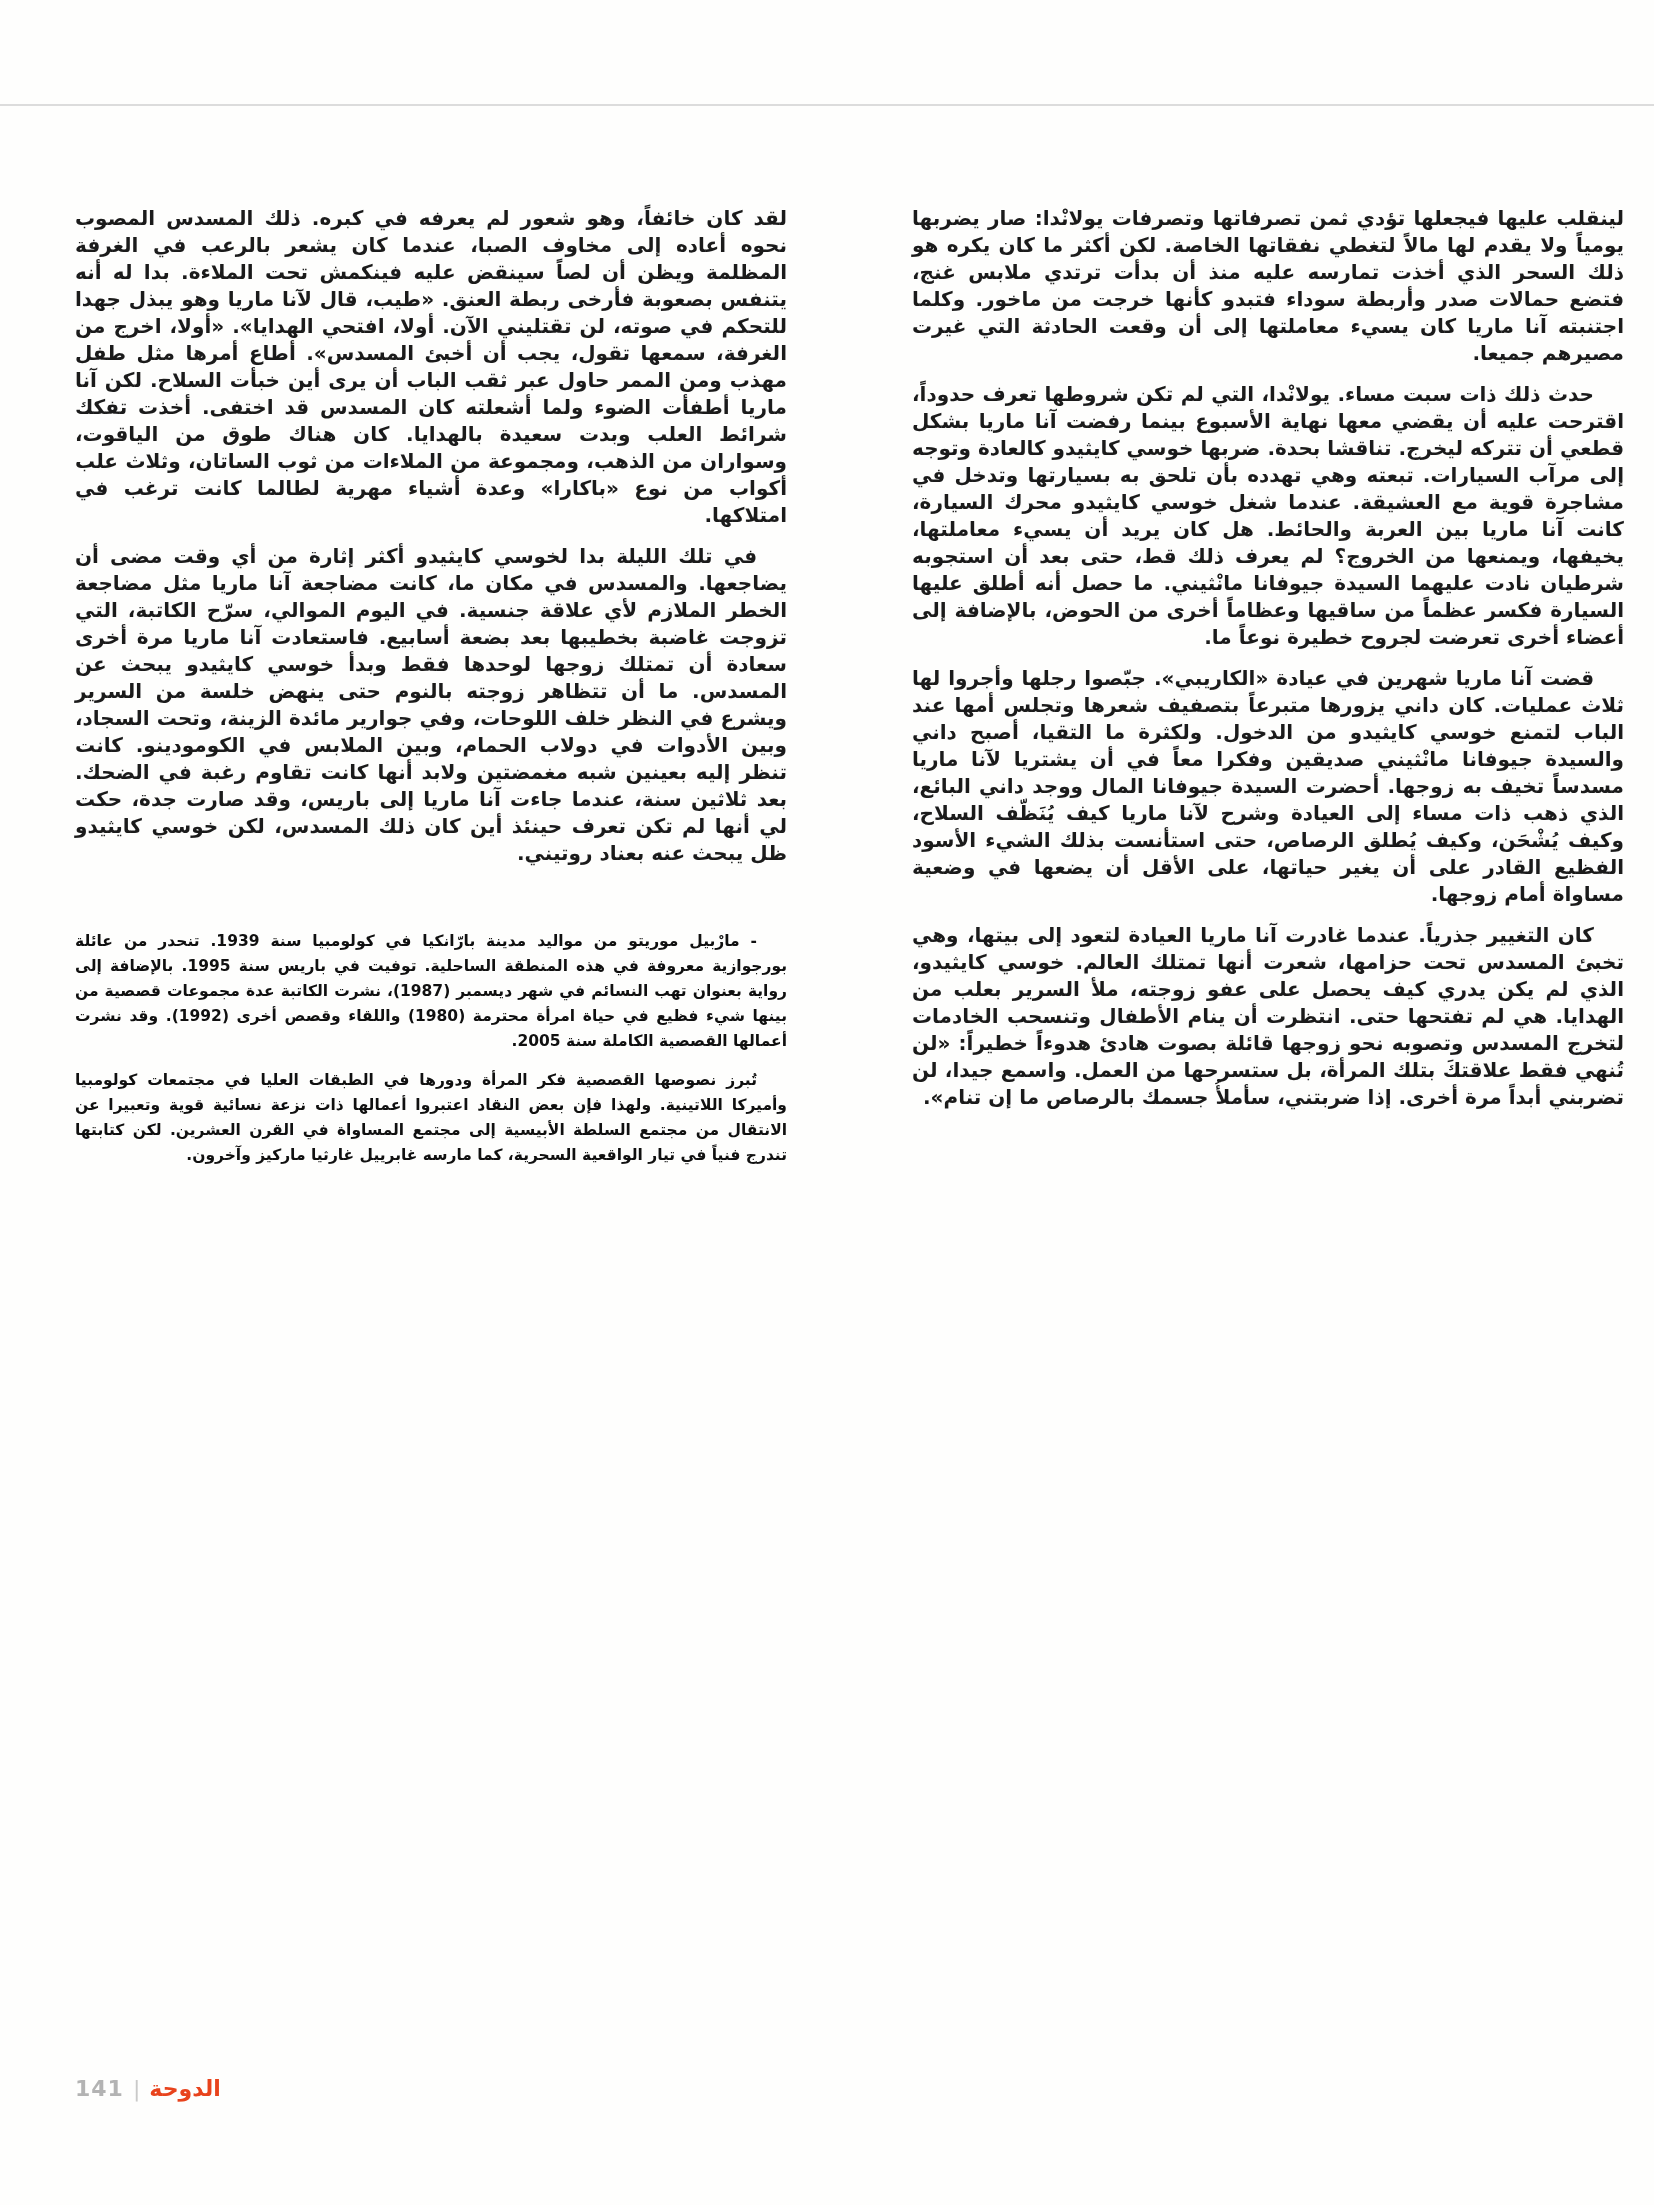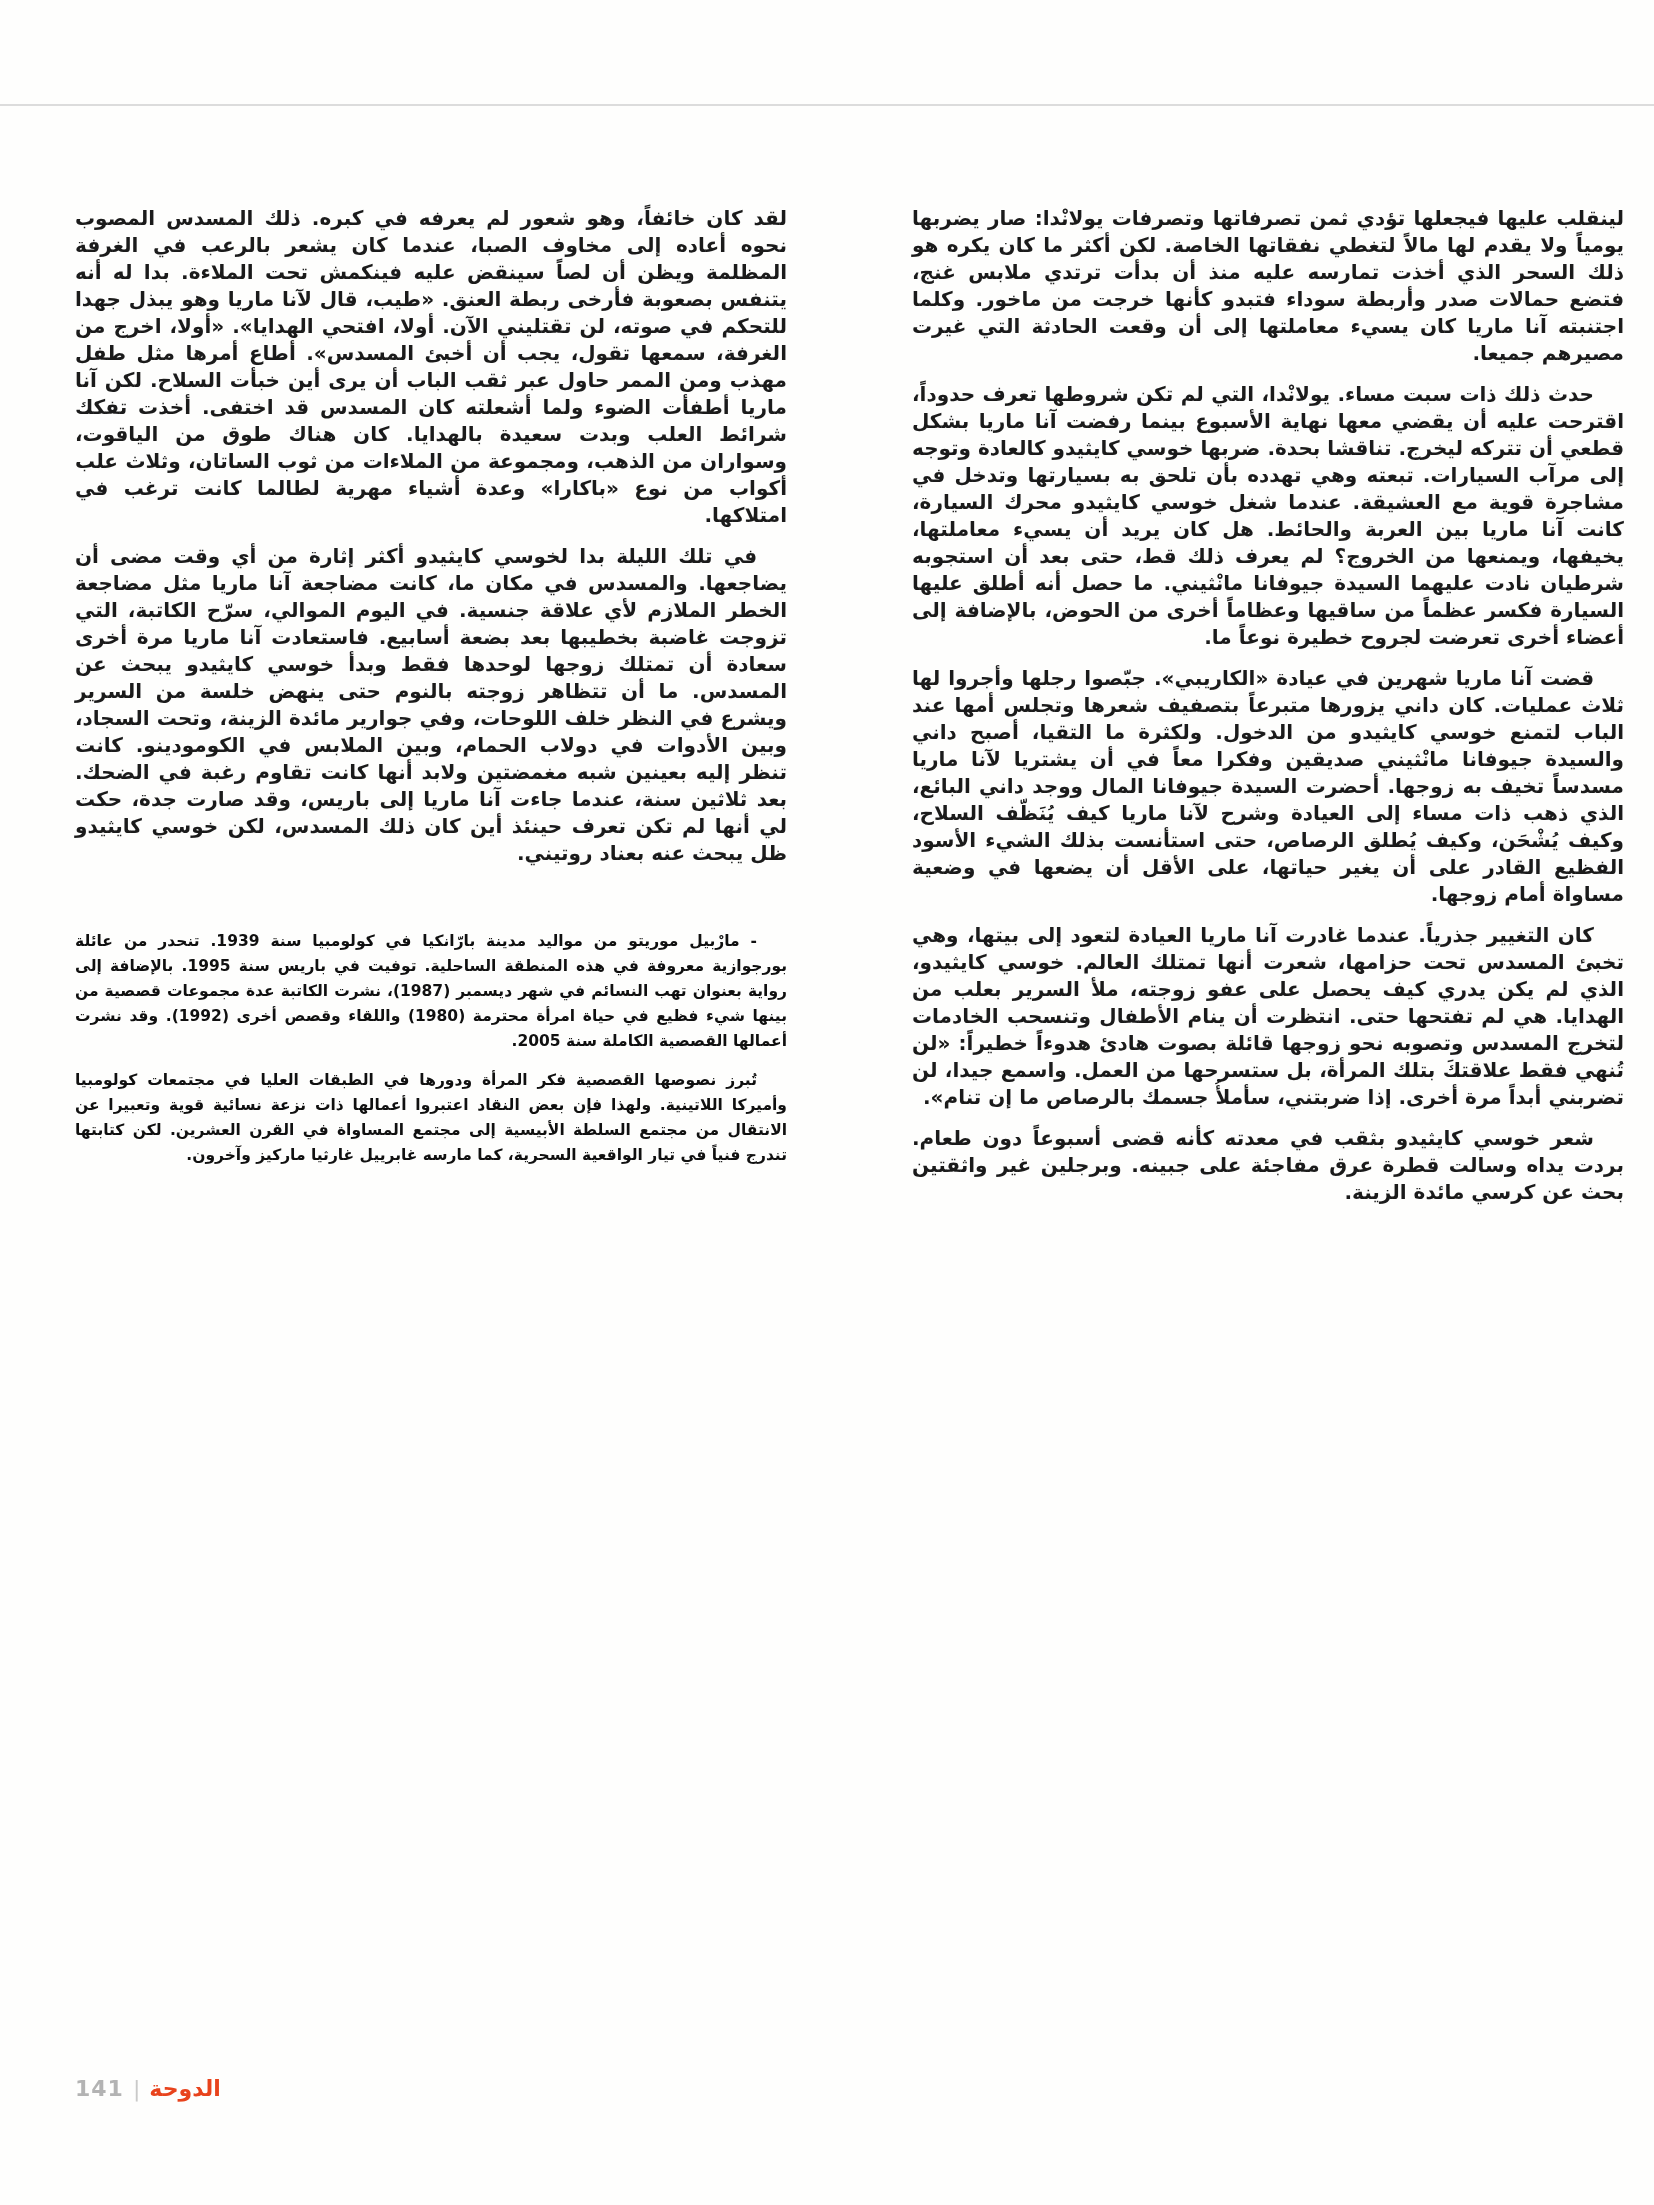--- a/index.html
+++ b/index.html
@@ -99,21 +99,20 @@
 
 <div class="page">
 
   <div class="top-rule"></div>
 
   <div class="col col-first">
     <p class="flush">لينقلب عليها فيجعلها تؤدي ثمن تصرفاتها وتصرفات يولانْدا: صار يضربها يومياً ولا يقدم لها مالاً لتغطي نفقاتها الخاصة. لكن أكثر ما كان يكره هو ذلك السحر الذي أخذت تمارسه عليه منذ أن بدأت ترتدي ملابس غنج، فتضع حمالات صدر وأربطة سوداء فتبدو كأنها خرجت من ماخور. وكلما اجتنبته آنا ماريا كان يسيء معاملتها إلى أن وقعت الحادثة التي غيرت مصيرهم جميعا.</p>
     <p>حدث ذلك ذات سبت مساء. يولانْدا، التي لم تكن شروطها تعرف حدوداً، اقترحت عليه أن يقضي معها نهاية الأسبوع بينما رفضت آنا ماريا بشكل قطعي أن تتركه ليخرج. تناقشا بحدة. ضربها خوسي كايثيدو كالعادة وتوجه إلى مرآب السيارات. تبعته وهي تهدده بأن تلحق به بسيارتها وتدخل في مشاجرة قوية مع العشيقة. عندما شغل خوسي كايثيدو محرك السيارة، كانت آنا ماريا بين العربة والحائط. هل كان يريد أن يسيء معاملتها، يخيفها، ويمنعها من الخروج؟ لم يعرف ذلك قط، حتى بعد أن استجوبه شرطيان نادت عليهما السيدة جيوفانا مانْثيني. ما حصل أنه أطلق عليها السيارة فكسر عظماً من ساقيها وعظاماً أخرى من الحوض، بالإضافة إلى أعضاء أخرى تعرضت لجروح خطيرة نوعاً ما.</p>
     <p>قضت آنا ماريا شهرين في عيادة «الكاريبي». جبّصوا رجلها وأجروا لها ثلاث عمليات. كان داني يزورها متبرعاً بتصفيف شعرها وتجلس أمها عند الباب لتمنع خوسي كايثيدو من الدخول. ولكثرة ما التقيا، أصبح داني والسيدة جيوفانا مانْثيني صديقين وفكرا معاً في أن يشتريا لآنا ماريا مسدساً تخيف به زوجها. أحضرت السيدة جيوفانا المال ووجد داني البائع، الذي ذهب ذات مساء إلى العيادة وشرح لآنا ماريا كيف يُنَظّف السلاح، وكيف يُشْحَن، وكيف يُطلق الرصاص، حتى استأنست بذلك الشيء الأسود الفظيع القادر على أن يغير حياتها، على الأقل أن يضعها في وضعية مساواة أمام زوجها.</p>
     <p>كان التغيير جذرياً. عندما غادرت آنا ماريا العيادة لتعود إلى بيتها، وهي تخبئ المسدس تحت حزامها، شعرت أنها تمتلك العالم. خوسي كايثيدو، الذي لم يكن يدري كيف يحصل على عفو زوجته، ملأ السرير بعلب من الهدايا. هي لم تفتحها حتى. انتظرت أن ينام الأطفال وتنسحب الخادمات لتخرج المسدس وتصوبه نحو زوجها قائلة بصوت هادئ هدوءاً خطيراً: «لن تُنهي فقط علاقتكَ بتلك المرأة، بل ستسرحها من العمل. واسمع جيدا، لن تضربني أبداً مرة أخرى. إذا ضربتني، سأملأُ جسمك بالرصاص ما إن تنام».</p>
-    <p>شعر خوسي كايثيدو بثقب في معدته كأنه قضى أسبوعاً دون طعام. بردت يداه وسالت قطرة عرق مفاجئة على جبينه. وبرجلين غير واثقتين بحث عن كرسي مائدة الزينة.</p>
   </div>
 
   <div class="col col-second">
     <p class="flush">لقد كان خائفاً، وهو شعور لم يعرفه في كبره. ذلك المسدس المصوب نحوه أعاده إلى مخاوف الصبا، عندما كان يشعر بالرعب في الغرفة المظلمة ويظن أن لصاً سينقض عليه فينكمش تحت الملاءة. بدا له أنه يتنفس بصعوبة فأرخى ربطة العنق. «طيب، قال لآنا ماريا وهو يبذل جهدا للتحكم في صوته، لن تقتليني الآن. أولا، افتحي الهدايا». «أولا، اخرج من الغرفة، سمعها تقول، يجب أن أخبئ المسدس». أطاع أمرها مثل طفل مهذب ومن الممر حاول عبر ثقب الباب أن يرى أين خبأت السلاح. لكن آنا ماريا أطفأت الضوء ولما أشعلته كان المسدس قد اختفى. أخذت تفكك شرائط العلب وبدت سعيدة بالهدايا. كان هناك طوق من الياقوت، وسواران من الذهب، ومجموعة من الملاءات من ثوب الساتان، وثلاث علب أكواب من نوع «باكارا» وعدة أشياء مهرية لطالما كانت ترغب في امتلاكها.</p>
     <p>في تلك الليلة بدا لخوسي كايثيدو أكثر إثارة من أي وقت مضى أن يضاجعها. والمسدس في مكان ما، كانت مضاجعة آنا ماريا مثل مضاجعة الخطر الملازم لأي علاقة جنسية. في اليوم الموالي، سرّح الكاتبة، التي تزوجت غاضبة بخطيبها بعد بضعة أسابيع. فاستعادت آنا ماريا مرة أخرى سعادة أن تمتلك زوجها لوحدها فقط وبدأ خوسي كايثيدو يبحث عن المسدس. ما أن تتظاهر زوجته بالنوم حتى ينهض خلسة من السرير ويشرع في النظر خلف اللوحات، وفي جوارير مائدة الزينة، وتحت السجاد، وبين الأدوات في دولاب الحمام، وبين الملابس في الكومودينو. كانت تنظر إليه بعينين شبه مغمضتين ولابد أنها كانت تقاوم رغبة في الضحك. بعد ثلاثين سنة، عندما جاءت آنا ماريا إلى باريس، وقد صارت جدة، حكت لي أنها لم تكن تعرف حينئذ أين كان ذلك المسدس، لكن خوسي كايثيدو ظل يبحث عنه بعناد روتيني.</p>
 
 
     <div class="footnotes">
       <p class="footnote">- مارْبيل موريتو من مواليد مدينة بارّانكيا في كولومبيا سنة 1939. تنحدر من عائلة بورجوازية معروفة في هذه المنطقة الساحلية. توفيت في باريس سنة 1995. بالإضافة إلى رواية بعنوان تهب النسائم في شهر ديسمبر (1987)، نشرت الكاتبة عدة مجموعات قصصية من بينها شيء فظيع في حياة امرأة محترمة (1980) واللقاء وقصص أخرى (1992). وقد نشرت أعمالها القصصية الكاملة سنة 2005.</p>
       <p class="footnote">تُبرز نصوصها القصصية فكر المرأة ودورها في الطبقات العليا في مجتمعات كولومبيا وأميركا اللاتينية. ولهذا فإن بعض النقاد اعتبروا أعمالها ذات نزعة نسائية قوية وتعبيرا عن الانتقال من مجتمع السلطة الأبيسية إلى مجتمع المساواة في القرن العشرين. لكن كتابتها تندرج فنياً في تيار الواقعية السحرية، كما مارسه غابرييل غارثيا ماركيز وآخرون.</p>

